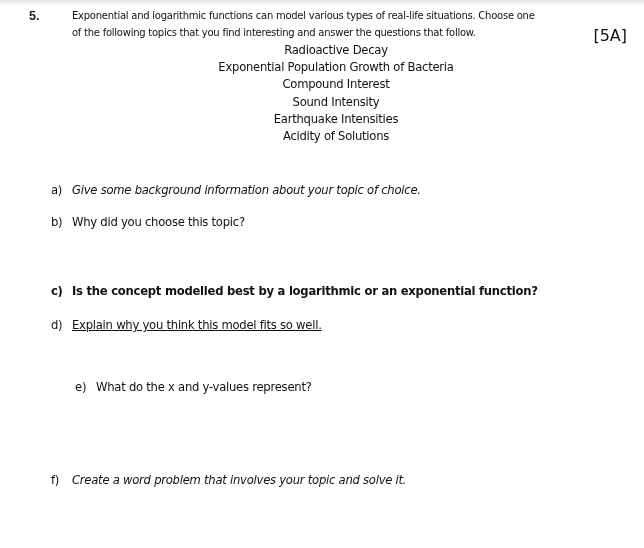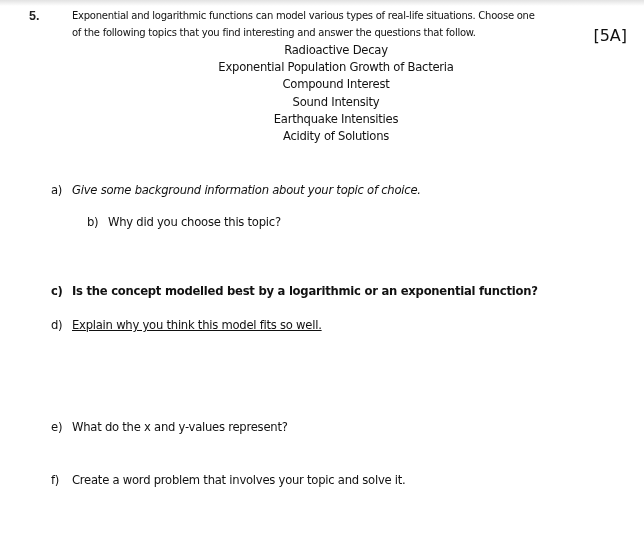--- a/index.html
+++ b/index.html
@@ -50,28 +50,28 @@
     <span class="topic">Exponential Population Growth of Bacteria</span>
     <span class="topic">Compound Interest</span>
     <span class="topic">Sound Intensity</span>
     <span class="topic">Earthquake Intensities</span>
     <span class="topic">Acidity of Solutions</span>
   </div>
 
   <div class="q" style="top:163px;margin-top:20px;">
     <span class="lbl">a)</span><span style="font-style:italic;">Give some background information about your topic of choice.</span>
   </div>
-  <div class="q" style="top:215px;margin-left:36px;">
+  <div class="q" style="top:215px;">
     <span class="lbl">b)</span><span>Why did you choose this topic?</span>
   </div>
   <div class="q" style="top:284px;font-weight:bold;">
     <span class="lbl">c)</span><span>Is the concept modelled best by a logarithmic or an exponential function?</span>
   </div>
   <div class="q" style="top:318px;text-decoration:underline;">
     <span class="lbl">d)</span><span>Explain why you think this model fits so well.</span>
   </div>
-  <div class="q" style="top:420px;">
+  <div class="q" style="top:380px;margin-left:24px;">
     <span class="lbl">e)</span><span>What do the x and y-values represent?</span>
   </div>
   <div class="q" style="top:473px;">
-    <span class="lbl">f)</span><span style="">Create a word problem that involves your topic and solve it.</span>
+    <span class="lbl">f)</span><span style="font-style:italic;">Create a word problem that involves your topic and solve it.</span>
   </div>
 </div>
 
 </body></html>

